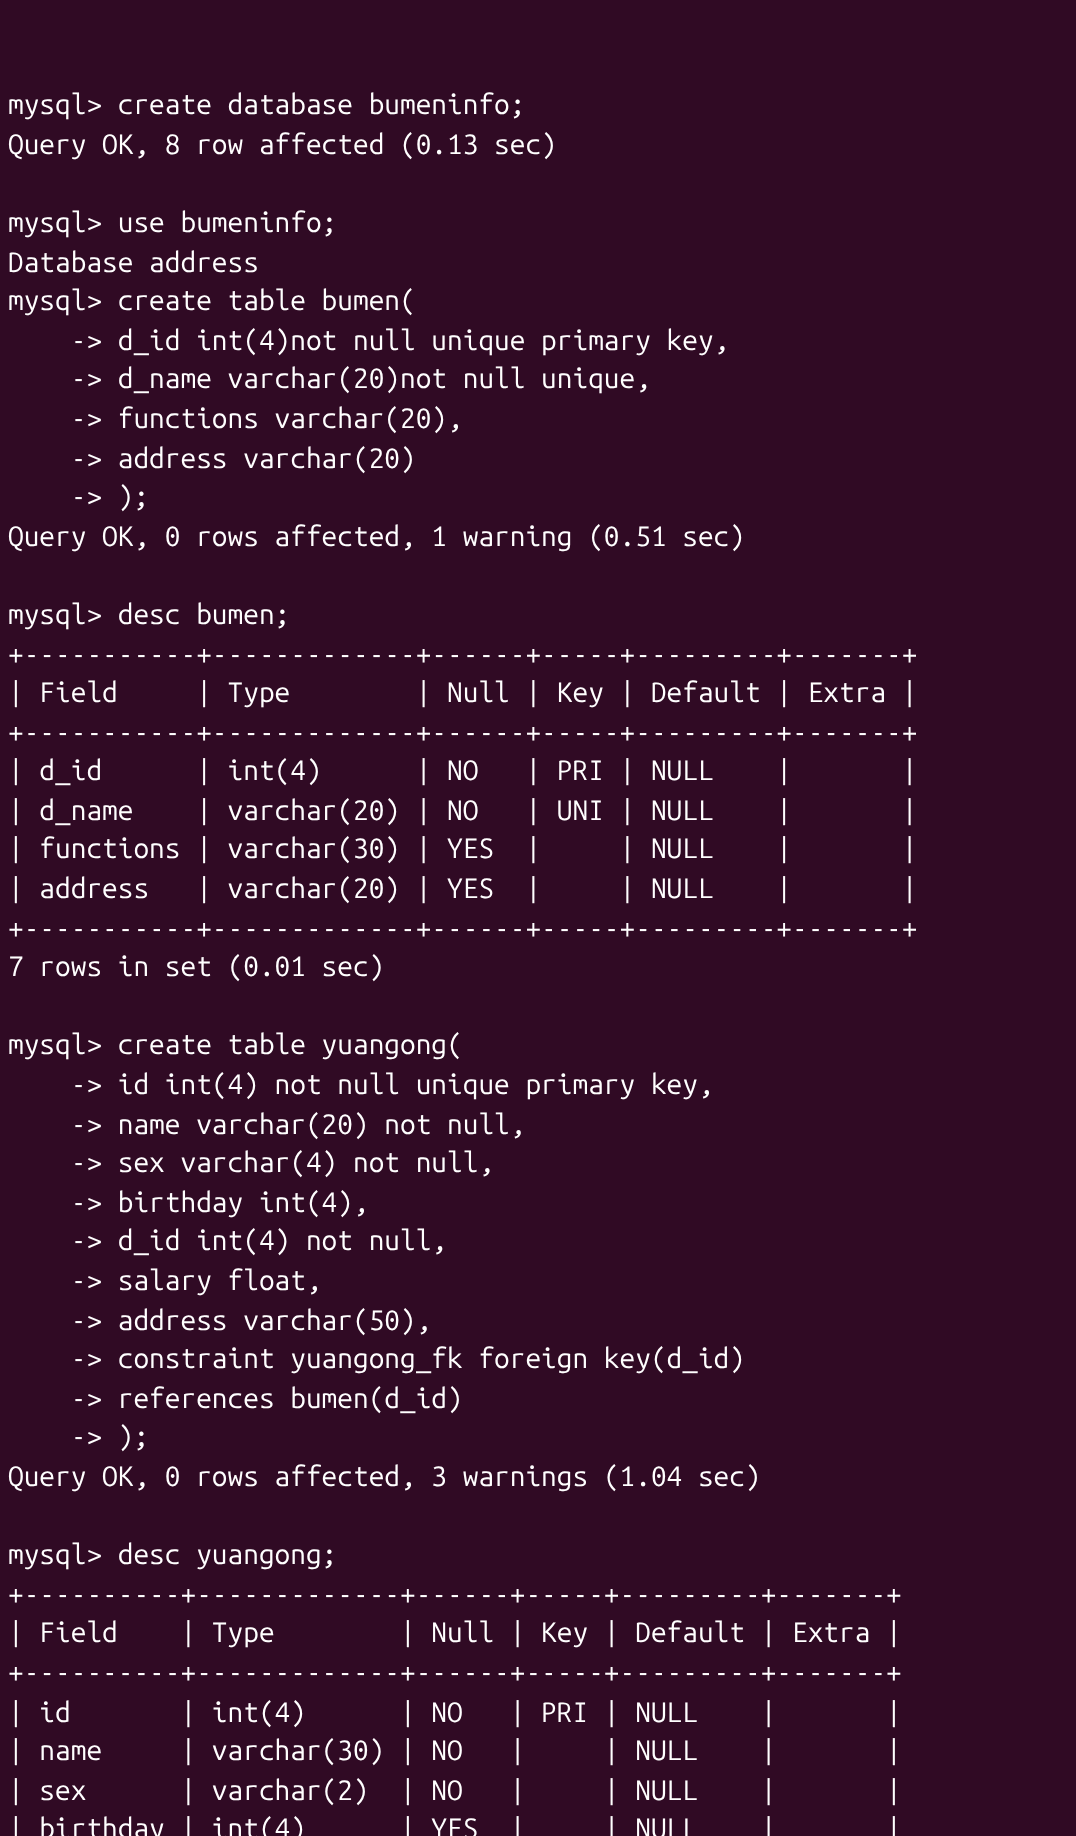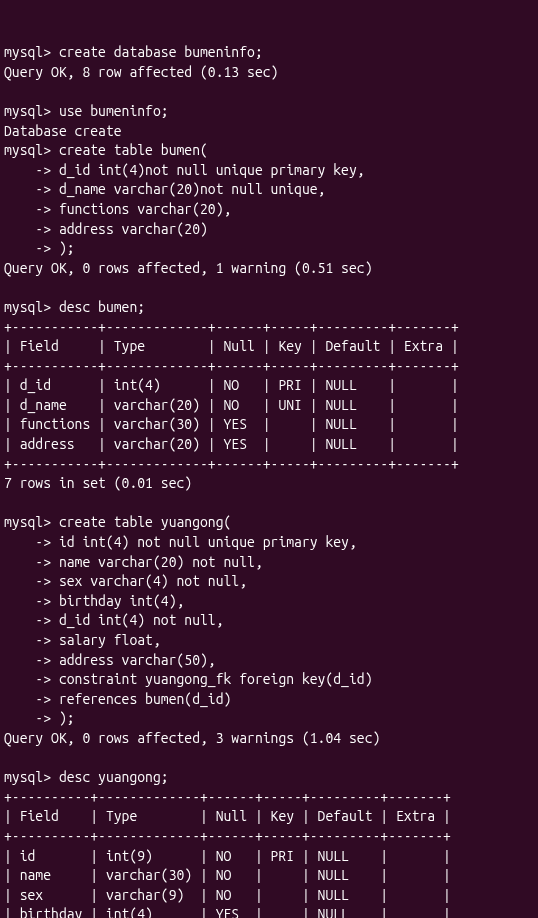--- a/index.html
+++ b/index.html
@@ -19,21 +19,21 @@
       position: relative;
     }
   </style>
 </head>
 <body>
 
 <div class="terminal"><span>mysql&gt; create database bumeninfo;</span>
 <span>Query OK, 8 row affected (0.13 sec)</span>
 <span></span>
 <span>mysql&gt; use bumeninfo;</span>
-<span>Database create</span>
+<span>Database address</span>
 <span>mysql&gt; create table bumen(</span>
 <span>    -&gt; d_id int(4)not null unique primary key,</span>
 <span>    -&gt; d_name varchar(20)not null unique,</span>
 <span>    -&gt; functions varchar(20),</span>
 <span>    -&gt; address varchar(20)</span>
 <span>    -&gt; );</span>
 <span>Query OK, 0 rows affected, 1 warning (0.51 sec)</span>
 <span></span>
 <span>mysql&gt; desc bumen;</span>
 <span>+-----------+-------------+------+-----+---------+-------+</span>
@@ -56,23 +56,23 @@
 <span>    -&gt; address varchar(50),</span>
 <span>    -&gt; constraint yuangong_fk foreign key(d_id)</span>
 <span>    -&gt; references bumen(d_id)</span>
 <span>    -&gt; );</span>
 <span>Query OK, 0 rows affected, 3 warnings (1.04 sec)</span>
 <span></span>
 <span>mysql&gt; desc yuangong;</span>
 <span>+----------+-------------+------+-----+---------+-------+</span>
 <span>| Field    | Type        | Null | Key | Default | Extra |</span>
 <span>+----------+-------------+------+-----+---------+-------+</span>
-<span>| id       | int(9)      | NO   | PRI | NULL    |       |</span>
+<span>| id       | int(4)      | NO   | PRI | NULL    |       |</span>
 <span>| name     | varchar(30) | NO   |     | NULL    |       |</span>
-<span>| sex      | varchar(9)  | NO   |     | NULL    |       |</span>
+<span>| sex      | varchar(2)  | NO   |     | NULL    |       |</span>
 <span>| birthday | int(4)      | YES  |     | NULL    |       |</span>
 
 
 
 
 </div>
 
 
 
 </body></html>

